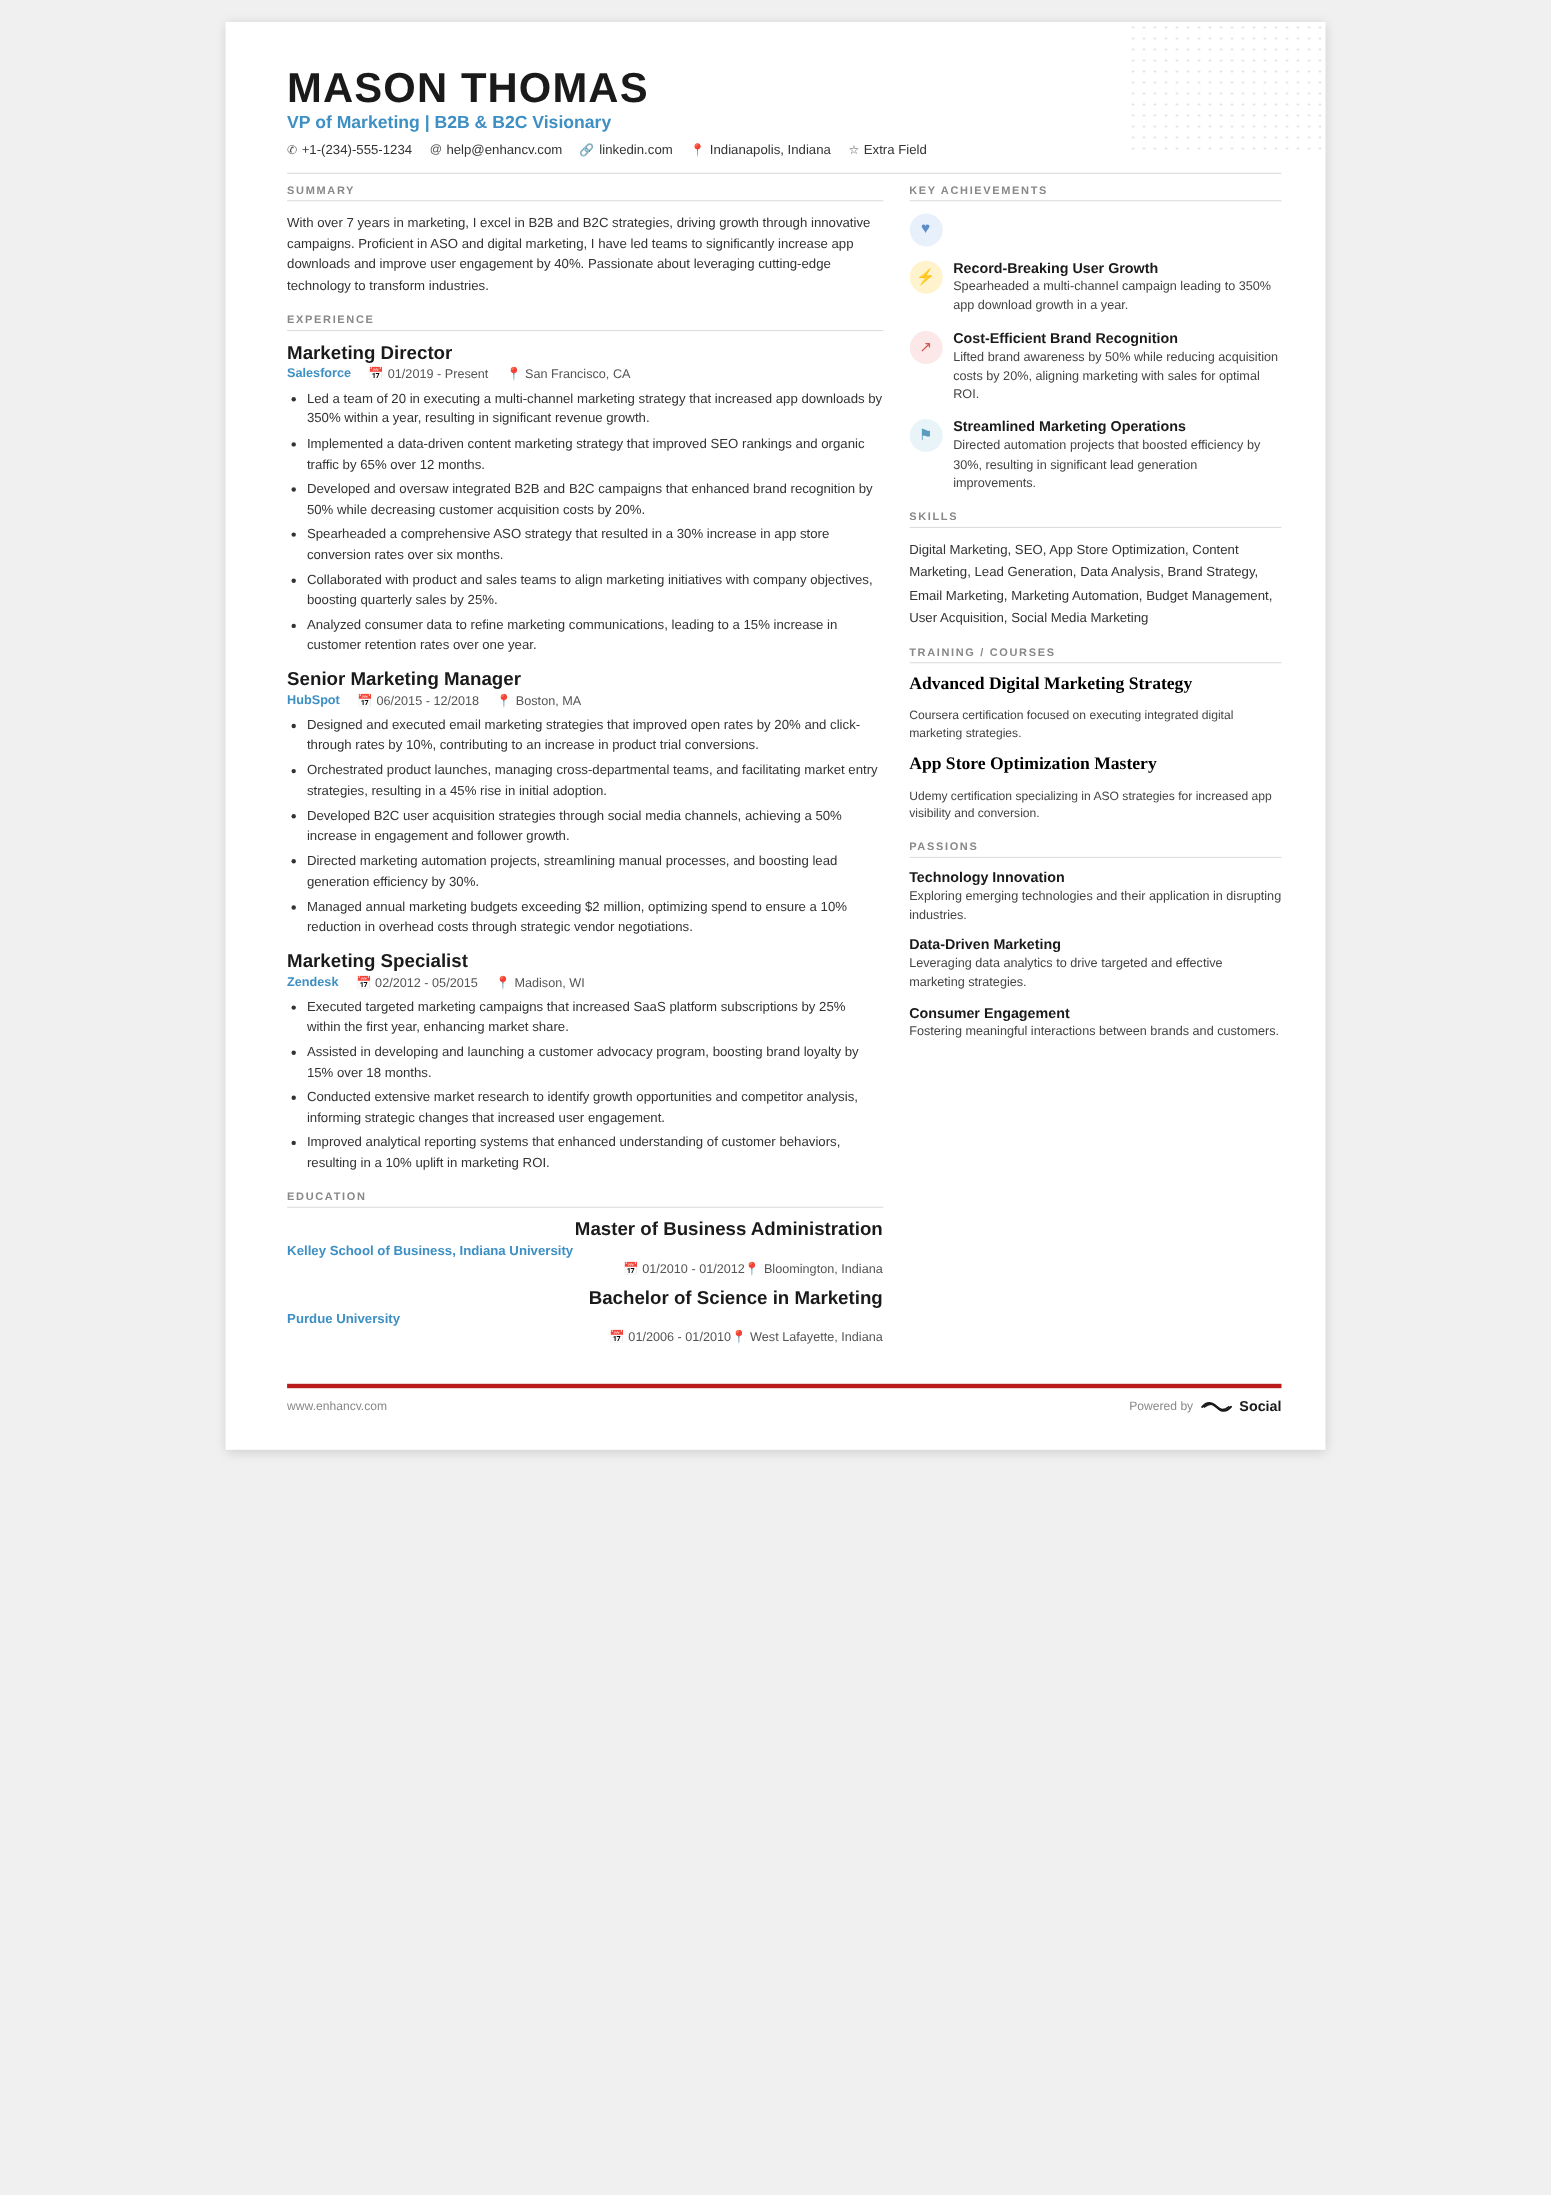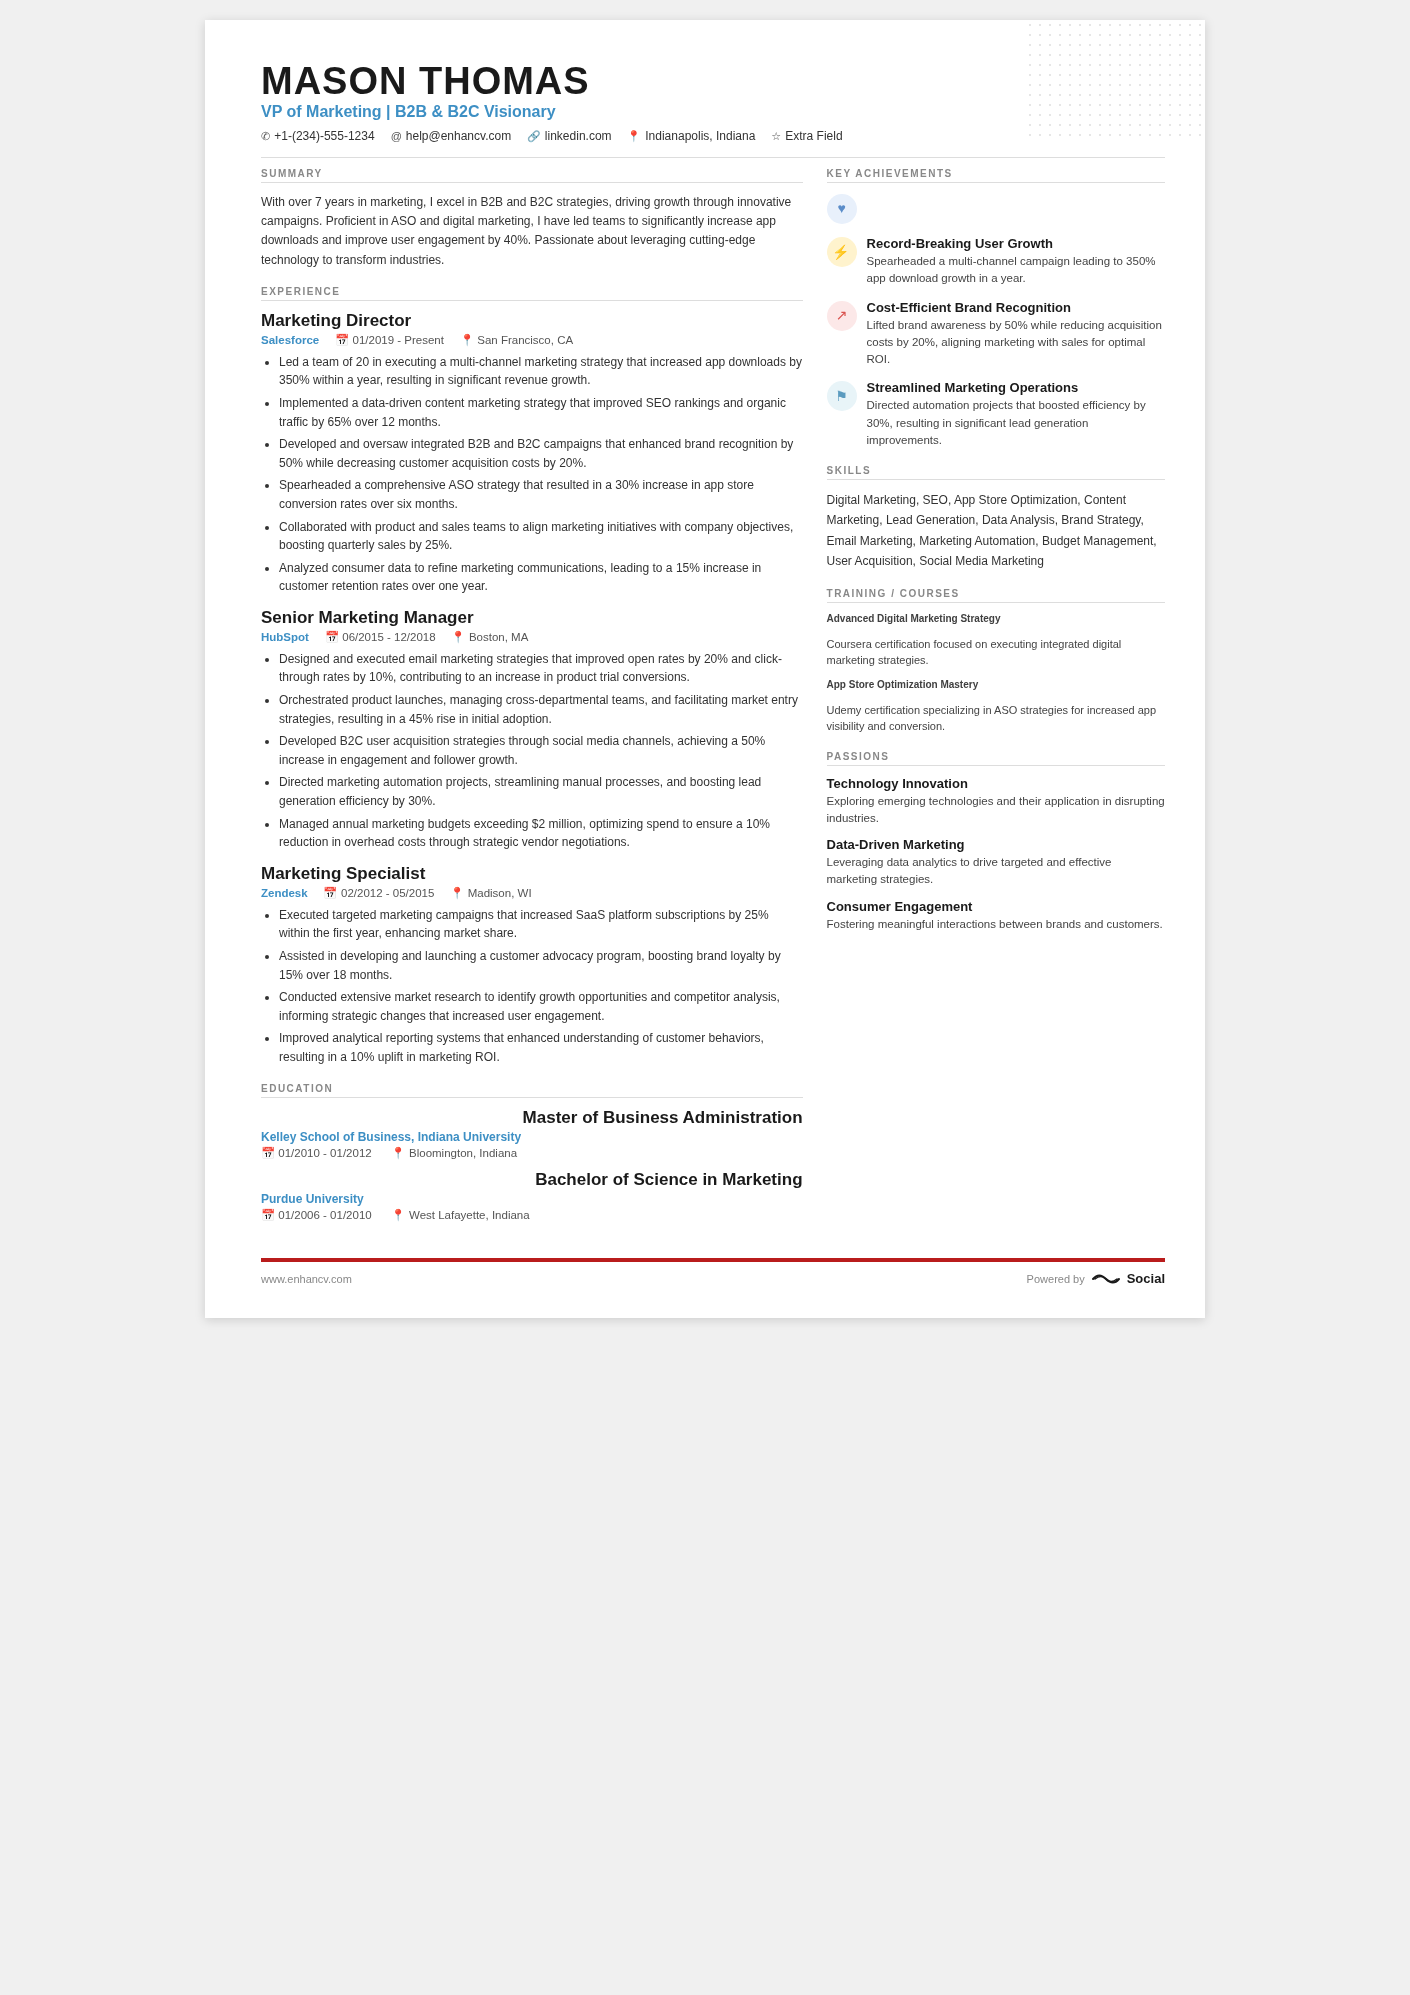--- a/index.html
+++ b/index.html
@@ -124,25 +124,26 @@
       font-size: 17px;
       font-weight: 700;
       color: #1a1a1a;
       font-family: Arial, sans-serif;
       margin-bottom: 2px;
       text-align: right;
     }
     .edu-school { color: #3d8fc4; font-weight: 600; font-size: 12px; font-family: Arial, sans-serif; }
     .edu-meta {
       display: flex;
-      gap: 20px;
+      gap: 0;
       font-size: 11.5px;
       color: #555;
       font-family: Arial, sans-serif;
       margin-top: 2px;
+      justify-content: flex-end;
     }
 
     
     .achievement-item {
       display: flex;
       gap: 10px;
       margin-bottom: 12px;
       align-items: flex-start;
     }
     .achievement-icon {
@@ -179,24 +180,24 @@
     .skills-text {
       font-size: 12px;
       color: #333;
       font-family: Arial, sans-serif;
       line-height: 1.7;
     }
 
     
     .training-item { margin-bottom: 10px; }
     .training-title {
-      font-size: 10px;
-      font-weight: 700;
-      color: #404040;
-      font-family: Liberation Sans, sans-serif;
+      font-size: 16px;
+      font-weight: 700;
+      color: #000000;
+      font-family: Liberation Serif, serif;
       margin-bottom: 2px;
     }
     .training-desc {
       font-size: 11px;
       color: #444;
       font-family: Arial, sans-serif;
       line-height: 1.5;
       margin-top: 12px;
     }
 

